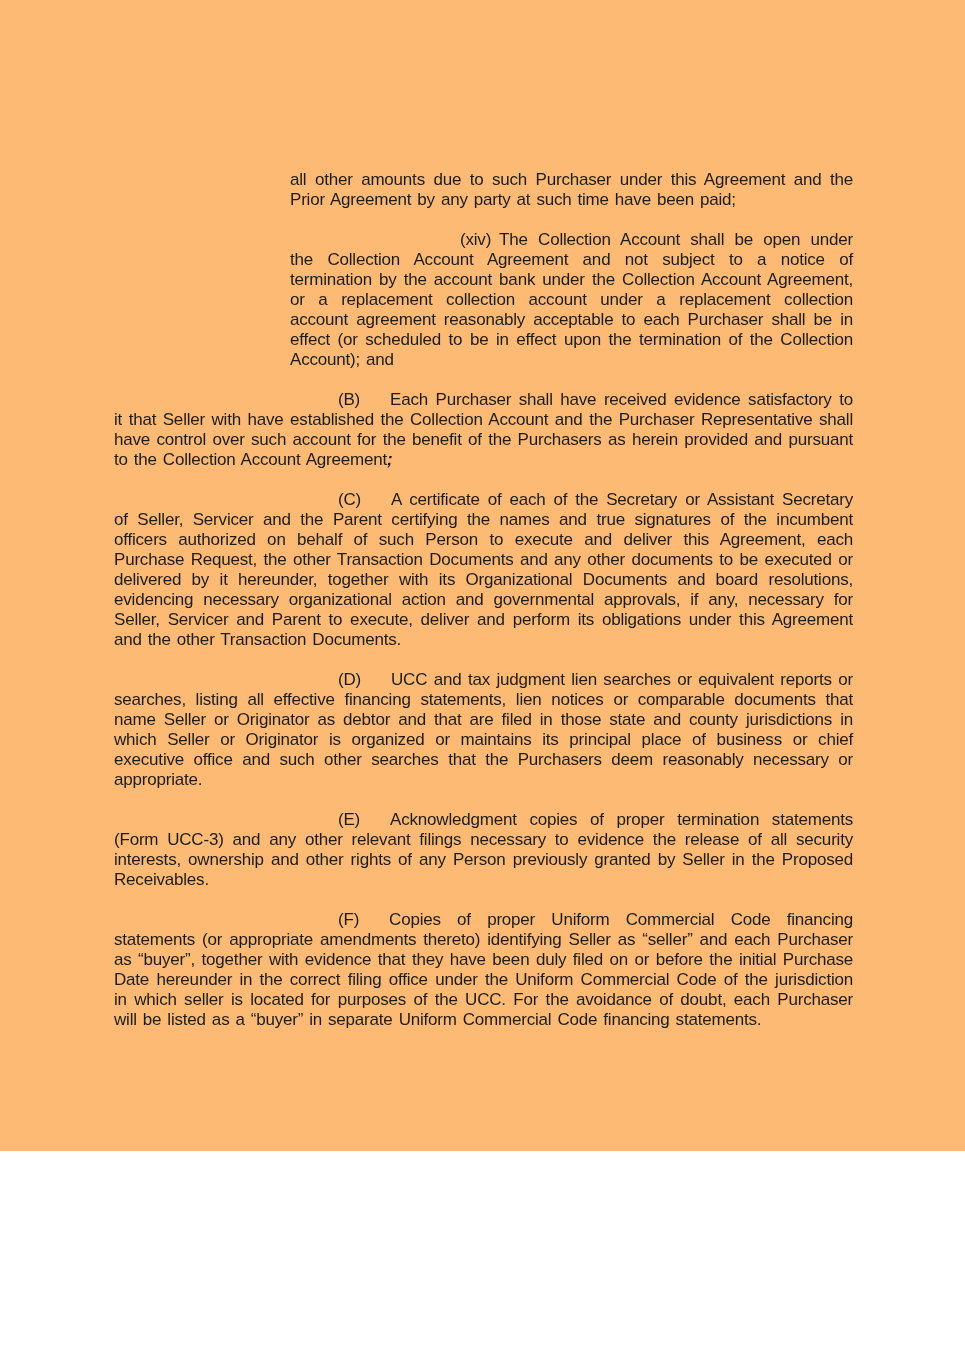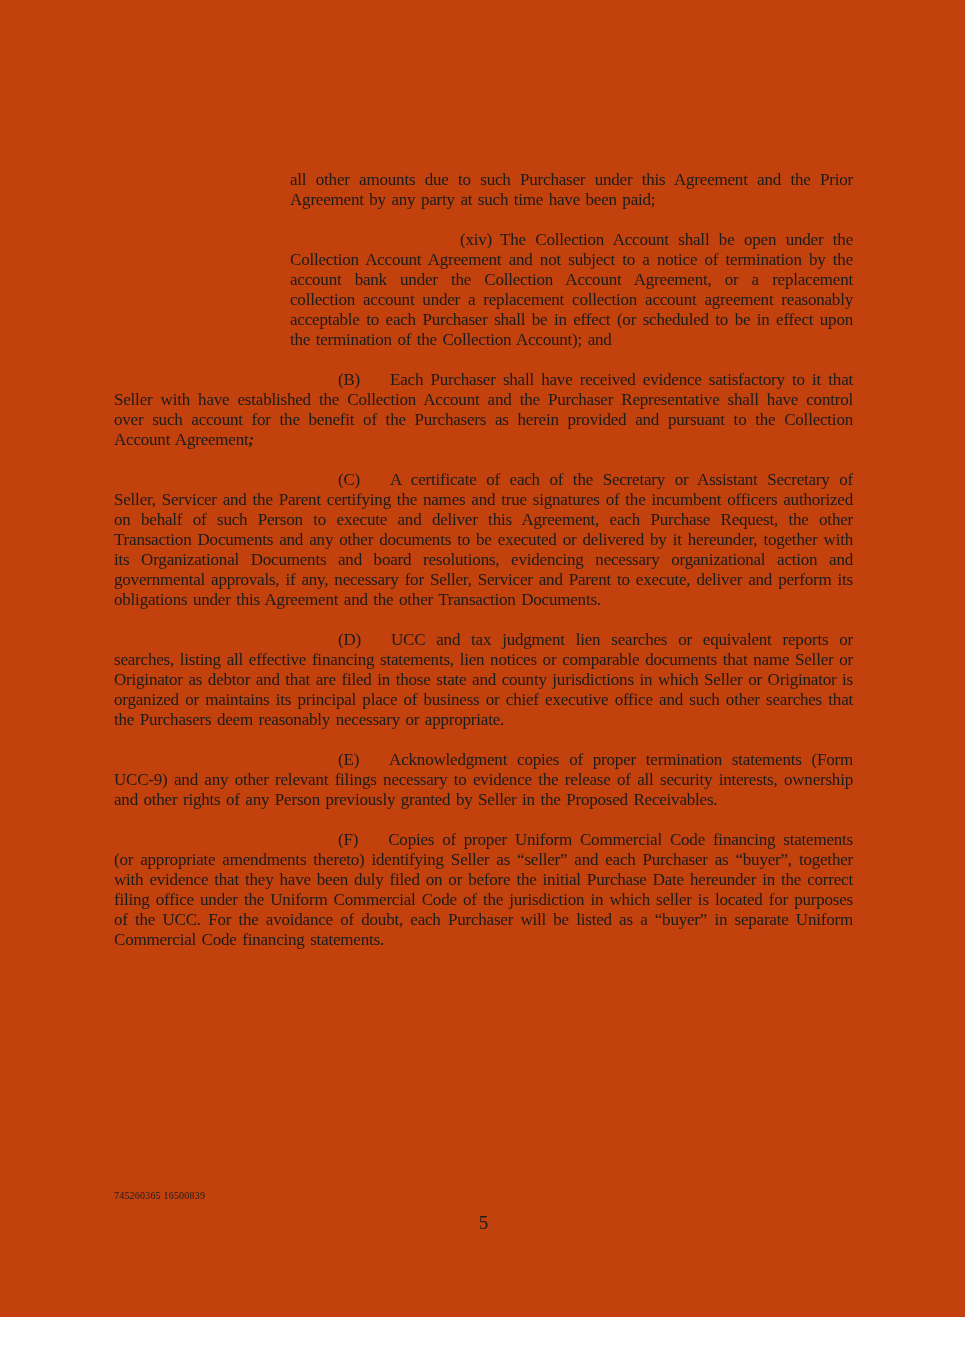--- a/index.html
+++ b/index.html
@@ -3,24 +3,24 @@
 <meta charset="utf-8">
 <style>
   html, body {
     margin: 0;
     padding: 0;
     background: #ffffff;
   }
   .page {
     position: relative;
     width: 965px;
-    height: 1317px;
-    background: #c2410c;
+    height: 1151px;
+    background: #fdba74;
     overflow: hidden;
-    font-family: Liberation Serif, serif;
+    font-family: Liberation Sans, sans-serif;
     color: #1c1c1c;
   }
   .content {
     position: absolute;
     left: 114px;
     top: 170px;
     width: 739px;
   }
   .para {
     font-size: 17px;
@@ -79,21 +79,21 @@
 
     <div class="para sub">
       <span class="lbl gap-lg">(C)</span><span>A certificate of each of the Secretary or Assistant Secretary of Seller, Servicer and the Parent certifying the names and true signatures of the incumbent officers authorized on behalf of such Person to execute and deliver this Agreement, each Purchase Request, the other Transaction Documents and any other documents to be executed or delivered by it hereunder, together with its Organizational Documents and board resolutions, evidencing necessary organizational action and governmental approvals, if any, necessary for Seller, Servicer and Parent to execute, deliver and perform its obligations under this Agreement and the other Transaction Documents.</span>
     </div>
 
     <div class="para sub">
       <span class="lbl gap-lg">(D)</span><span>UCC and tax judgment lien searches or equivalent reports or searches, listing all effective financing statements, lien notices or comparable documents that name Seller or Originator as debtor and that are filed in those state and county jurisdictions in which Seller or Originator is organized or maintains its principal place of business or chief executive office and such other searches that the Purchasers deem reasonably necessary or appropriate.</span>
     </div>
 
     <div class="para sub">
-      <span class="lbl gap-lg">(E)</span><span>Acknowledgment copies of proper termination statements (Form UCC-9) and any other relevant filings necessary to evidence the release of all security interests, ownership and other rights of any Person previously granted by Seller in the Proposed Receivables.</span>
+      <span class="lbl gap-lg">(E)</span><span>Acknowledgment copies of proper termination statements (Form UCC-3) and any other relevant filings necessary to evidence the release of all security interests, ownership and other rights of any Person previously granted by Seller in the Proposed Receivables.</span>
     </div>
 
     <div class="para sub">
       <span class="lbl gap-lg">(F)</span><span>Copies of proper Uniform Commercial Code financing statements (or appropriate amendments thereto) identifying Seller as “seller” and each Purchaser as “buyer”, together with evidence that they have been duly filed on or before the initial Purchase Date hereunder in the correct filing office under the Uniform Commercial Code of the jurisdiction in which seller is located for purposes of the UCC.  For the avoidance of doubt, each Purchaser will be listed as a “buyer” in separate Uniform Commercial Code financing statements.</span>
     </div>
 
 
   </div>
 
   <div class="page-number">5</div>

